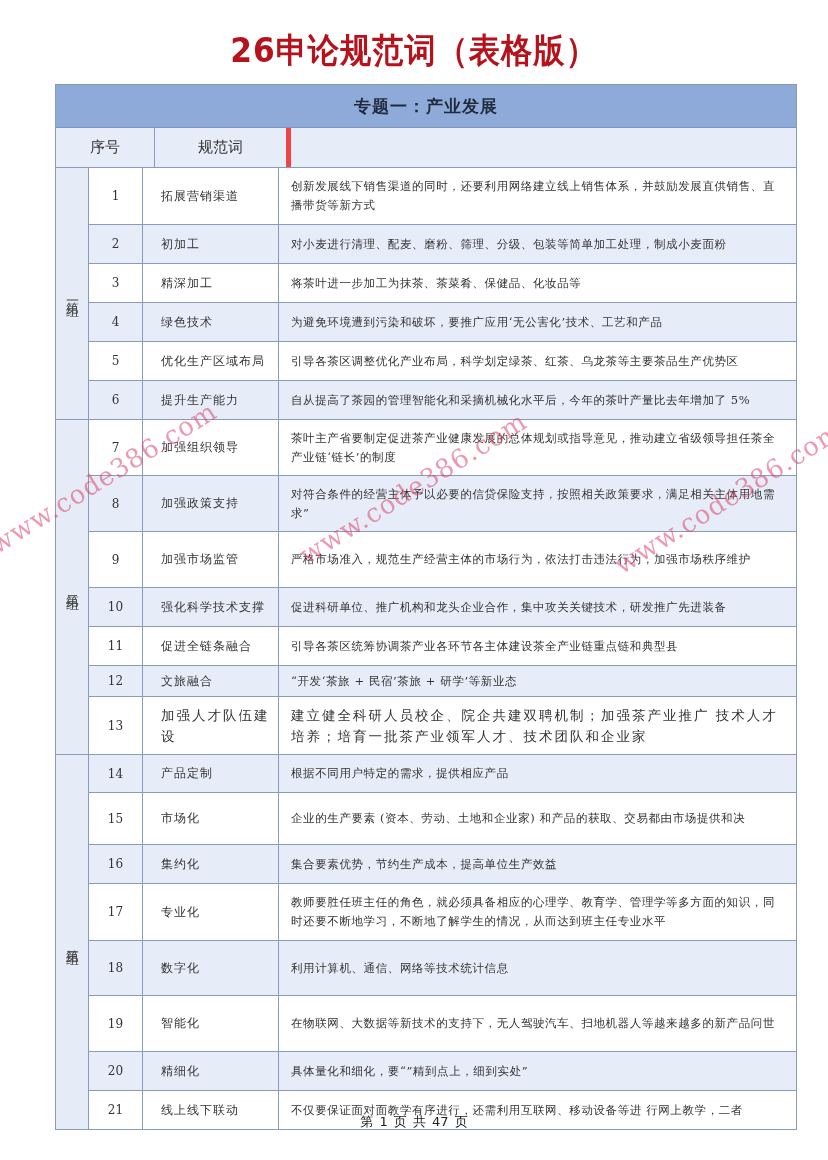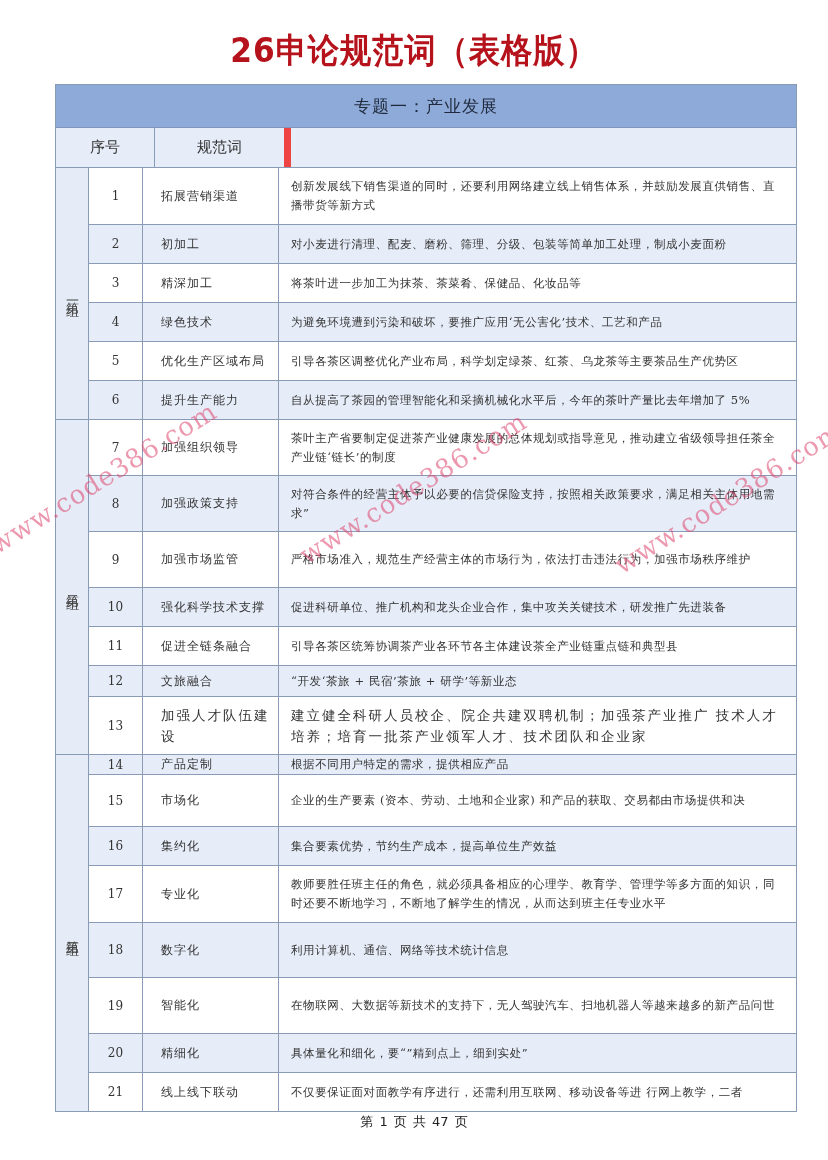--- a/index.html
+++ b/index.html
@@ -4,25 +4,25 @@
 <style>
   html, body { margin: 0; padding: 0; background: #ffffff; }
   body { width: 828px; height: 1160px; position: relative; overflow: hidden;
          font-family: "DejaVu Serif", "Liberation Serif", serif; color: #333; }
   .title { position: absolute; top: 28px; left: 0; width: 828px; text-align: center;
            font-family: "DejaVu Sans", "Liberation Sans", sans-serif; font-weight: bold;
            font-size: 34px; line-height: 44px; color: #b5121b; letter-spacing: 1px;
            transform: scaleX(0.92); }
   .table { position: absolute; left: 55px; top: 84px; width: 742px; border: 1px solid #8a9bb8; box-sizing: border-box; }
   .topic { height: 42px; background: #8eaad8; border-bottom: 1px solid #7f95bb;
-           text-align: center; line-height: 42px; font-size: 17px; color: #1f2a3d; letter-spacing: 1px; font-weight: normal; }
+           text-align: center; line-height: 42px; font-size: 17px; color: #1f2a3d; letter-spacing: 1px; font-weight: bold; }
   .colhead { display: flex; height: 39px; background: #e7edf8; border-bottom: 1px solid #8a9bb8; }
   .colhead div { line-height: 39px; font-size: 15px; color: #333; text-align: center; box-sizing: border-box; }
   .ch-num { width: 99px; border-right: 1px solid #8a9bb8; }
-  .ch-term { width: 136px; border-right: 7px solid #ef4444; font-family: Liberation Serif, serif; }
+  .ch-term { width: 136px; border-right: 5px solid #ef4444; font-family: Liberation Serif, serif; }
   .ch-ex { flex: 1; }
   .group { display: flex; border-bottom: 1px solid #8a9bb8; }
   .group:last-child { border-bottom: none; }
   .glabel { width: 33px; background: #e6ecf7; border-right: 1px solid #8a9bb8; box-sizing: border-box;
             display: flex; align-items: center; justify-content: center; }
   .glabel span { writing-mode: vertical-rl; font-size: 13px; color: #444; letter-spacing: 2px; }
   .rows { flex: 1; }
   .row { display: flex; border-bottom: 1px solid #8a9bb8; box-sizing: border-box; }
   .row:last-child { border-bottom: none; }
   .row.blue { background: #e7edf8; }
@@ -130,21 +130,21 @@
         <div class="c-ex">建立健全科研人员校企、院企共建双聘机制；加强茶产业推广 技术人才培养；培育一批茶产业领军人才、技术团队和企业家</div>
       </div>
     </div>
   </div>
 
   <div class="group">
     <div class="glabel">
         <span>第三组</span>
       </div>
     <div class="rows">
-      <div class="row blue" style="height:20px">
+      <div class="row blue" style="height:38px">
         <div class="c-num">14</div>
         <div class="c-term">产品定制</div>
         <div class="c-ex">根据不同用户特定的需求，提供相应产品</div>
       </div>
       <div class="row white" style="height:52px">
         <div class="c-num">15</div>
         <div class="c-term">市场化</div>
         <div class="c-ex">企业的生产要素 (资本、劳动、土地和企业家) 和产品的获取、交易都由市场提供和决</div>
       </div>
       <div class="row blue" style="height:39px">

